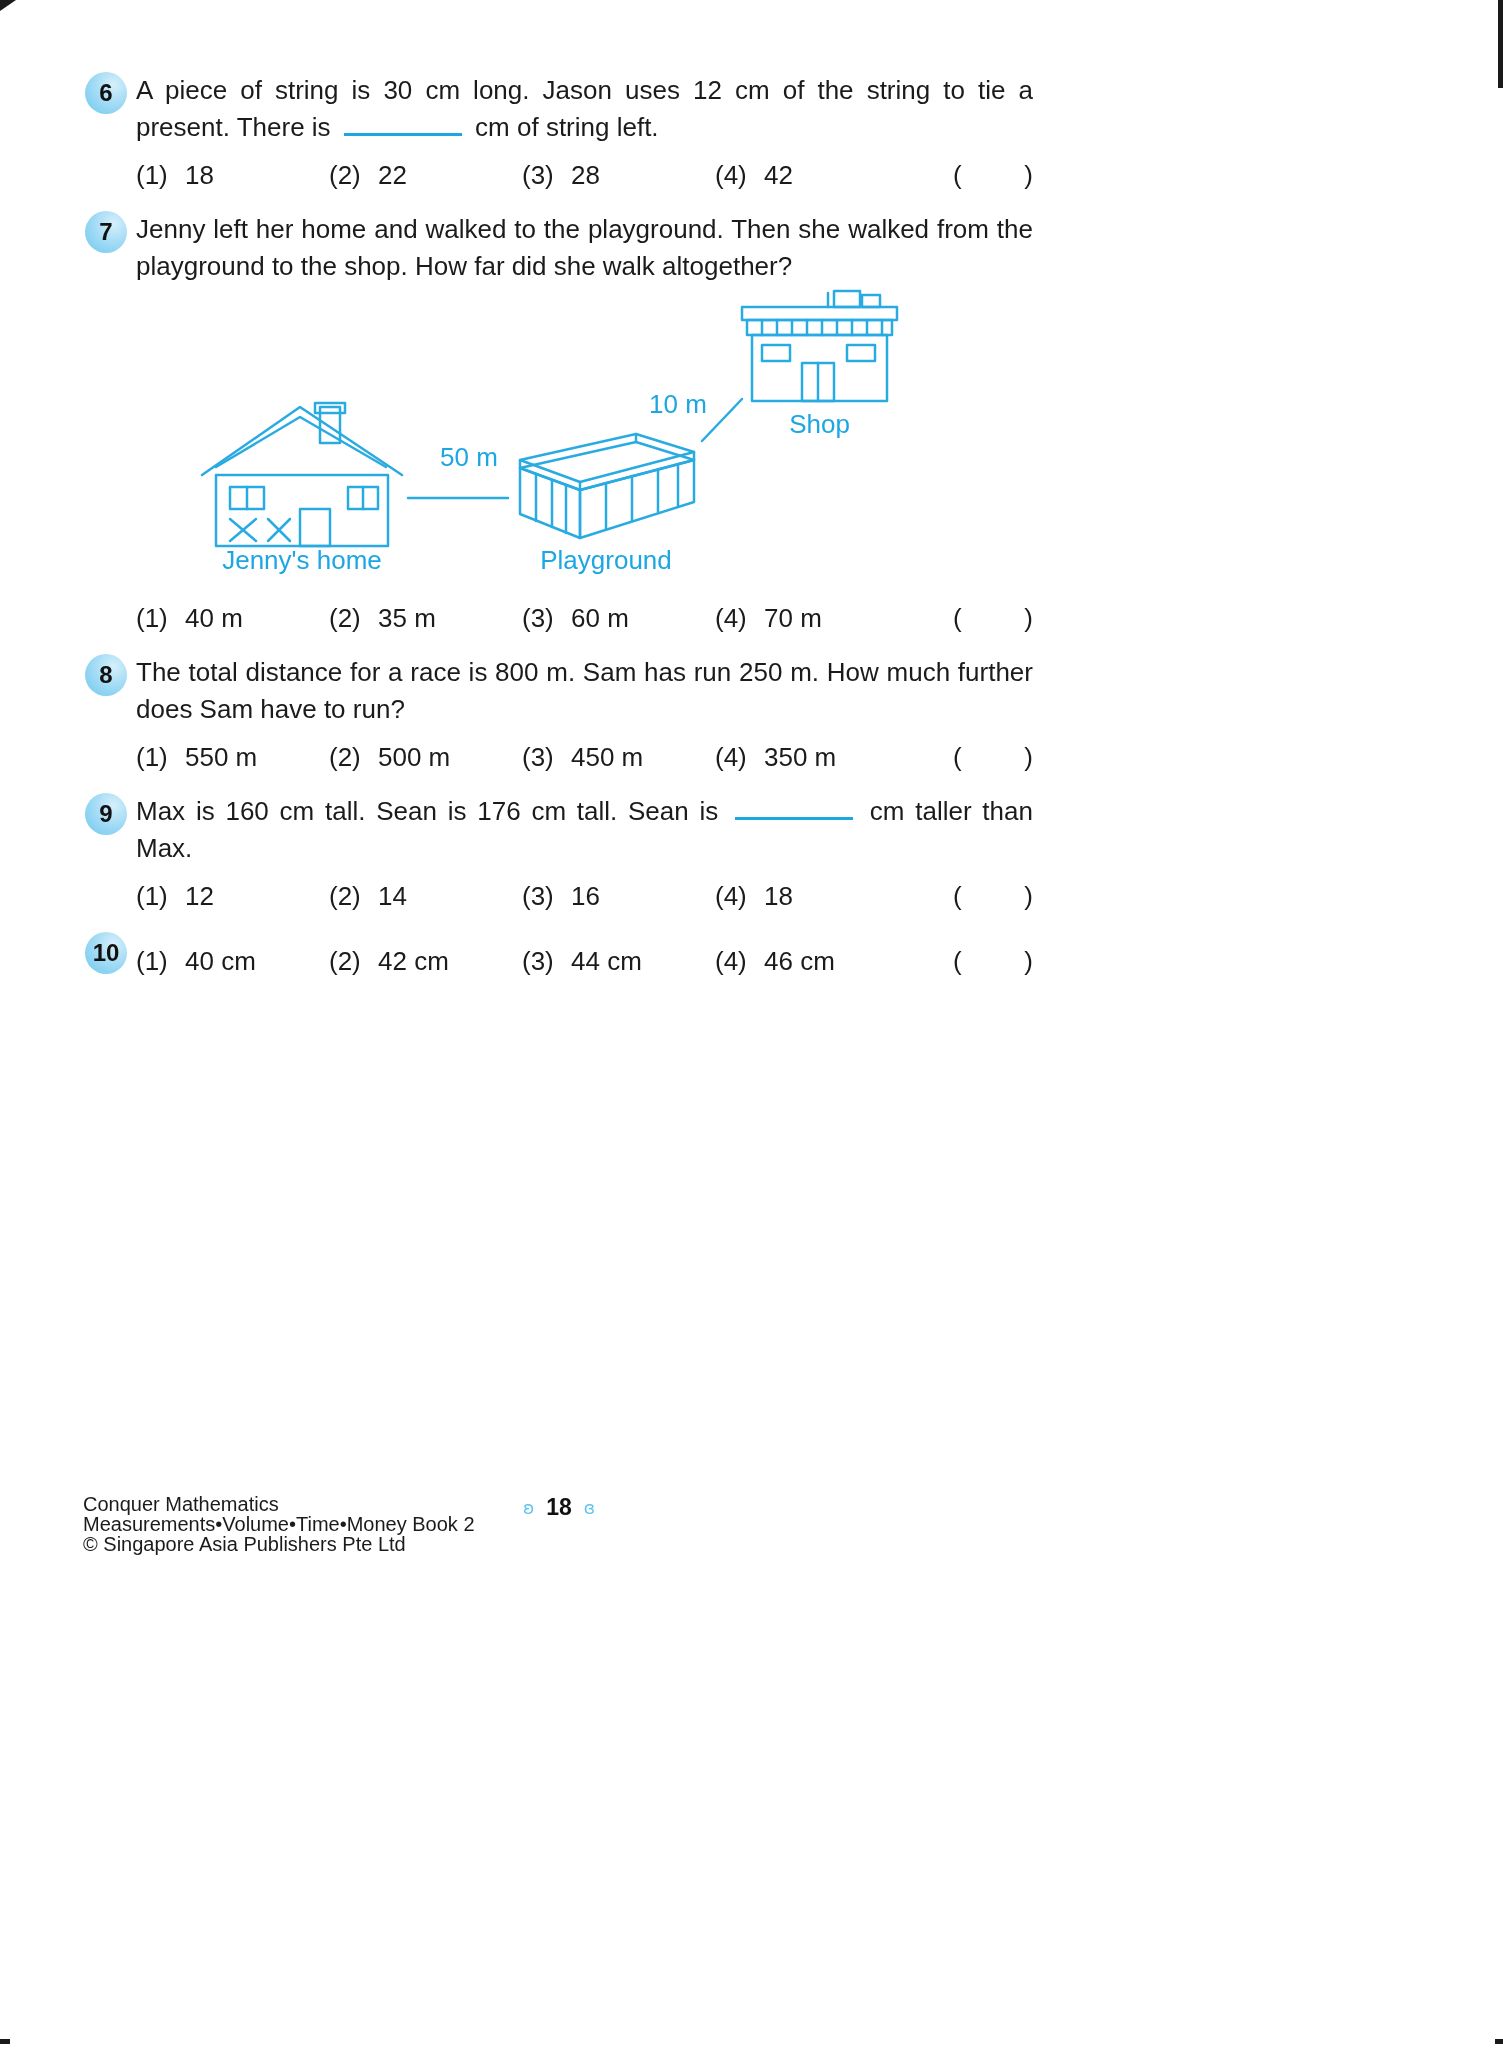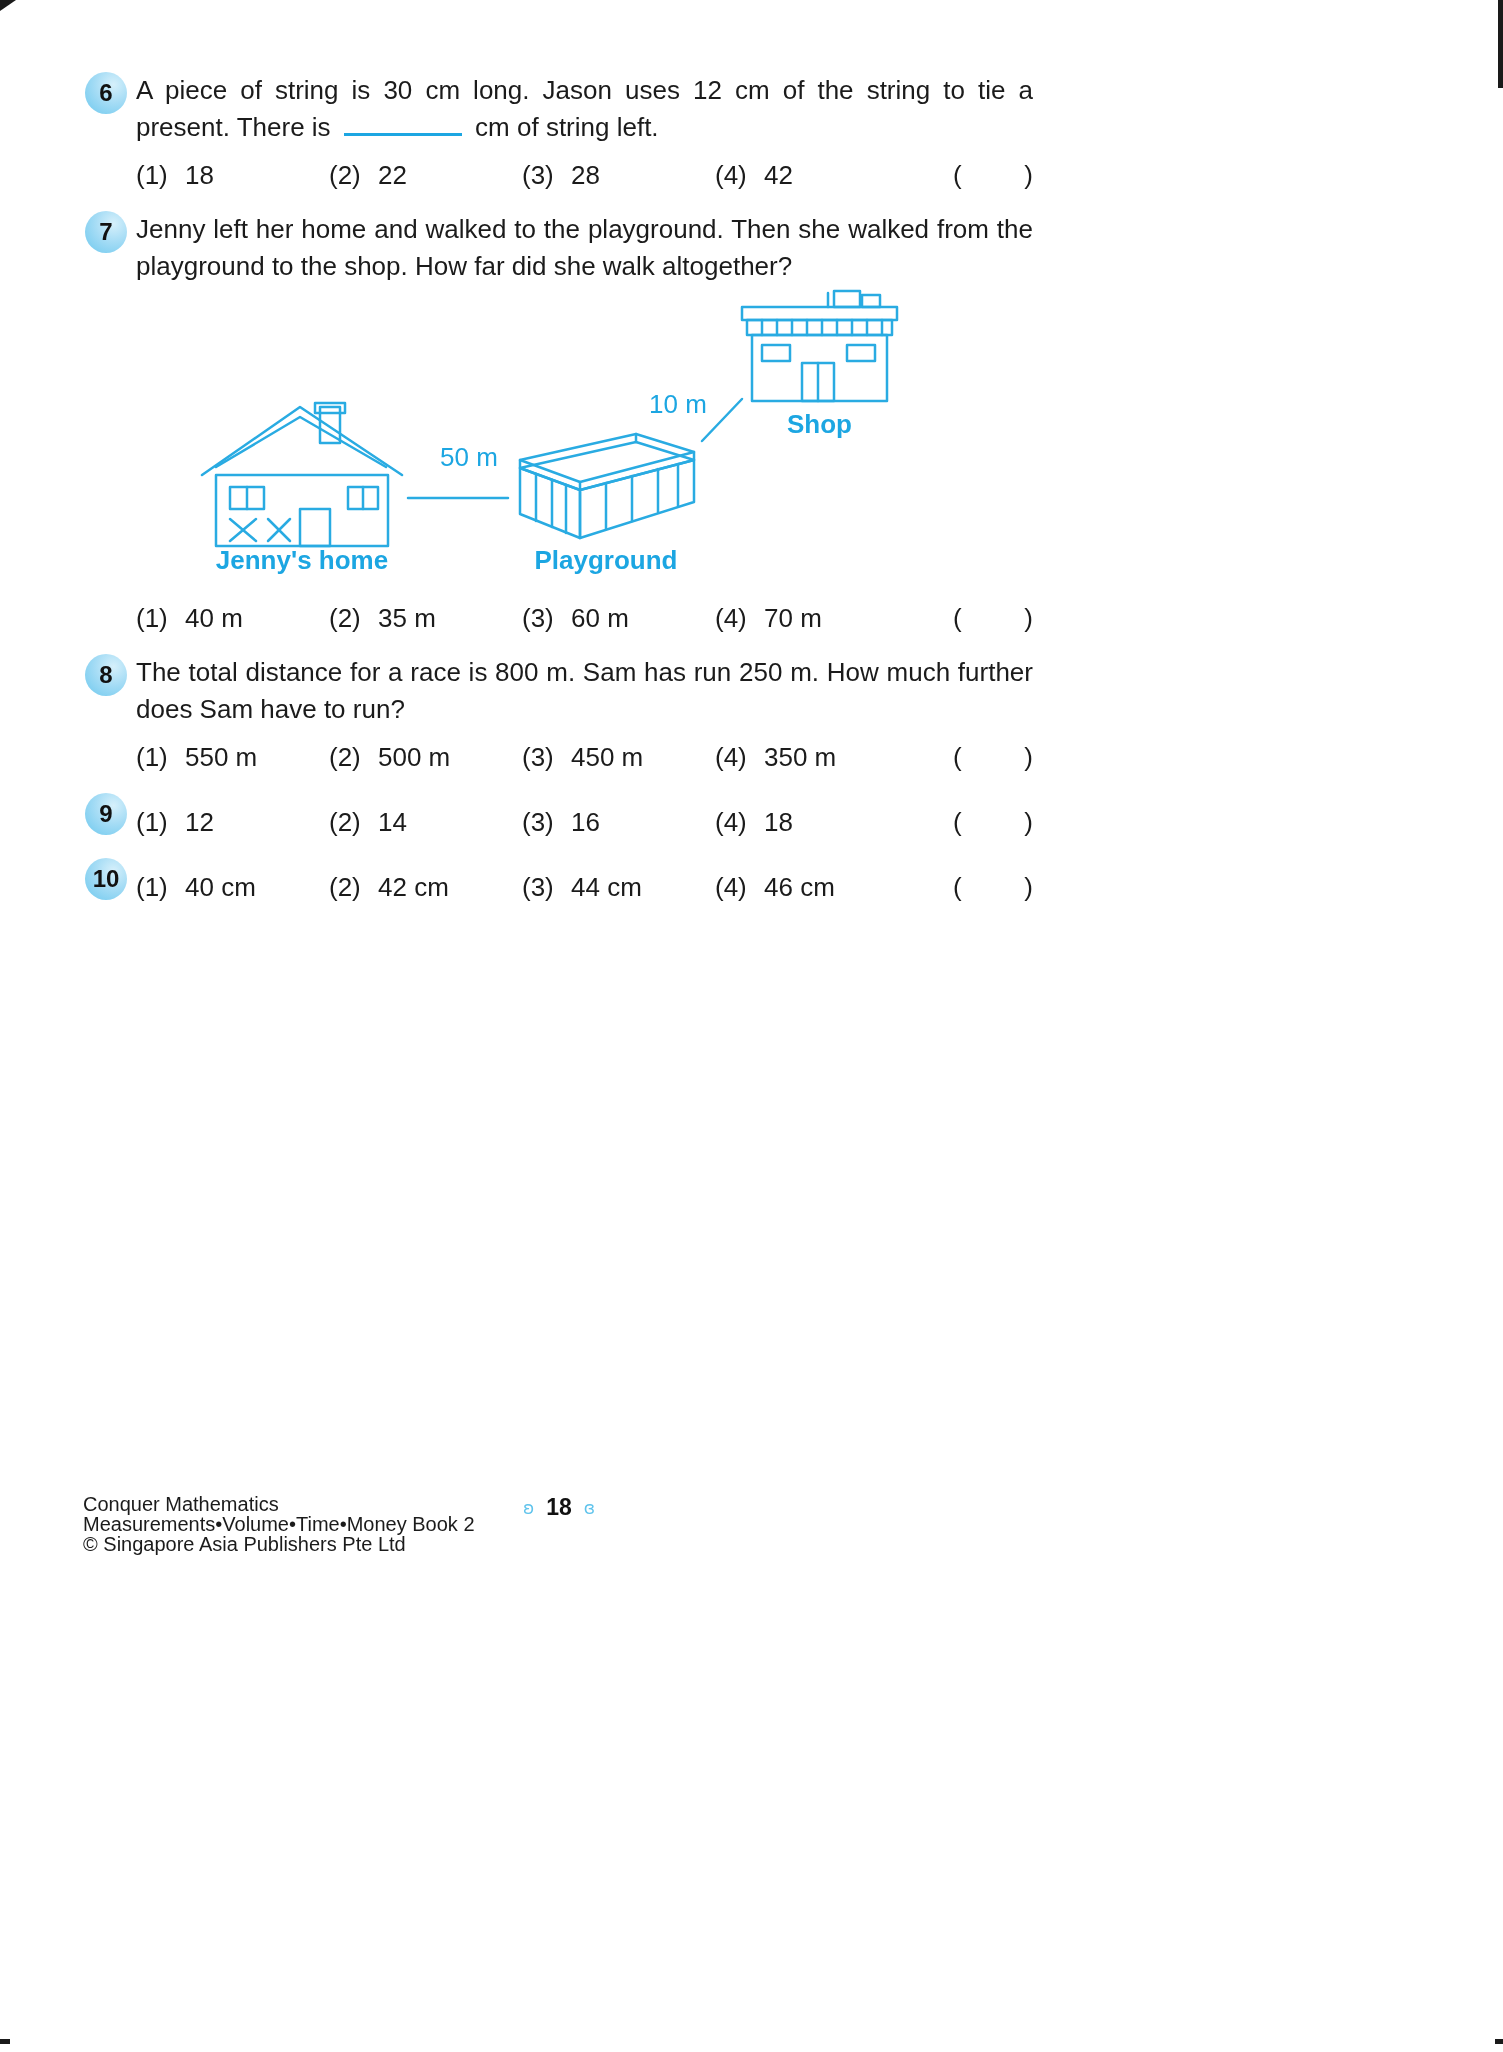--- a/index.html
+++ b/index.html
@@ -15,21 +15,21 @@
   .blank{display:inline-block;width:118px;height:4px;border-bottom:3px solid #1ca6e2;vertical-align:baseline;margin:0 6px}
   .options{display:flex;align-items:baseline;margin-top:14px;font-size:26px}
   .opt{display:flex;width:193px;flex:0 0 193px}
   .opt:nth-of-type(4){width:auto;flex:0 0 auto}
   .optlabel{width:49px;flex:0 0 49px}
   .bracket{margin-left:auto;display:flex;justify-content:space-between;width:80px}
   .diagram{position:relative;height:300px;margin-top:4px}
   .diagram svg{position:absolute;left:0;top:0}
   .art{stroke:#29abe2;fill:none;stroke-width:2.5;stroke-linejoin:round;stroke-linecap:round}
   .dlabel{position:absolute;text-align:center;font-size:26px;color:#1ca6e2}
-  .dlabel.name{font-weight:bold}
+  .dlabel.name{font-weight:normal}
   .imprint{position:absolute;left:83px;top:1494px;font-size:20px;line-height:20px;color:#1b1b1b}
   .pagecenter{position:absolute;left:85px;top:1494px;width:948px;text-align:center}
   .pagenum-row{display:flex;align-items:center;justify-content:center;gap:12px}
   .pagenum{font-size:23px;font-weight:bold;color:#111}
   .flourish{font-family:"DejaVu Sans",sans-serif;font-size:17px;color:#5fc3ec}
   .exercise{margin-top:6px;font-size:20px;color:#1ca6e2}
   .artifact{position:absolute;background:#1a1a1a}
 </style>
 </head>
 <body>
@@ -199,20 +199,21 @@
           </div>
       </div>
     </div>
   </section>
 
   <section class="question">
     <div class="badge">
       <span>9</span>
     </div>
     <div class="qbody">
+      <p class="qtext"><span>Max is 160 cm tall. Sean is 176 cm tall. Sean is</span> <span class="blank"></span> <span>cm taller than Max.</span></p>
       <div class="options">
         <div class="opt">
             <span class="optlabel">(1)</span>
             <span>12</span>
           </div>
         <div class="opt">
             <span class="optlabel">(2)</span>
             <span>14</span>
           </div>
         <div class="opt">

